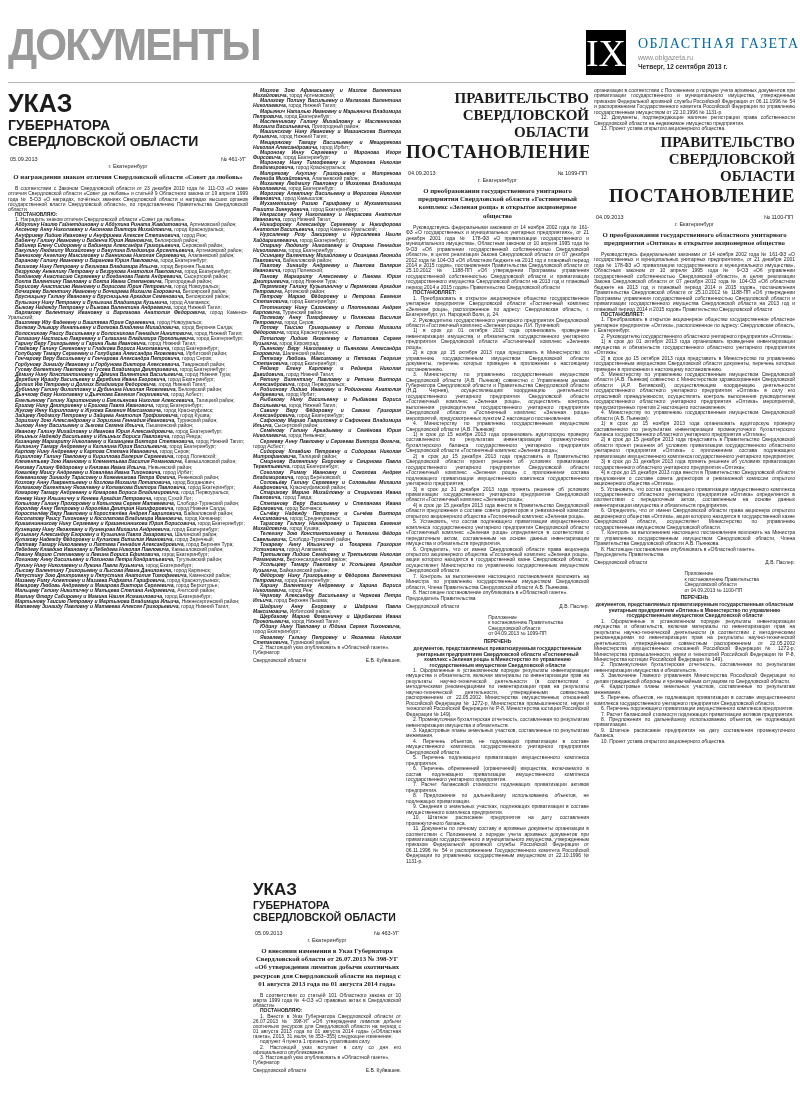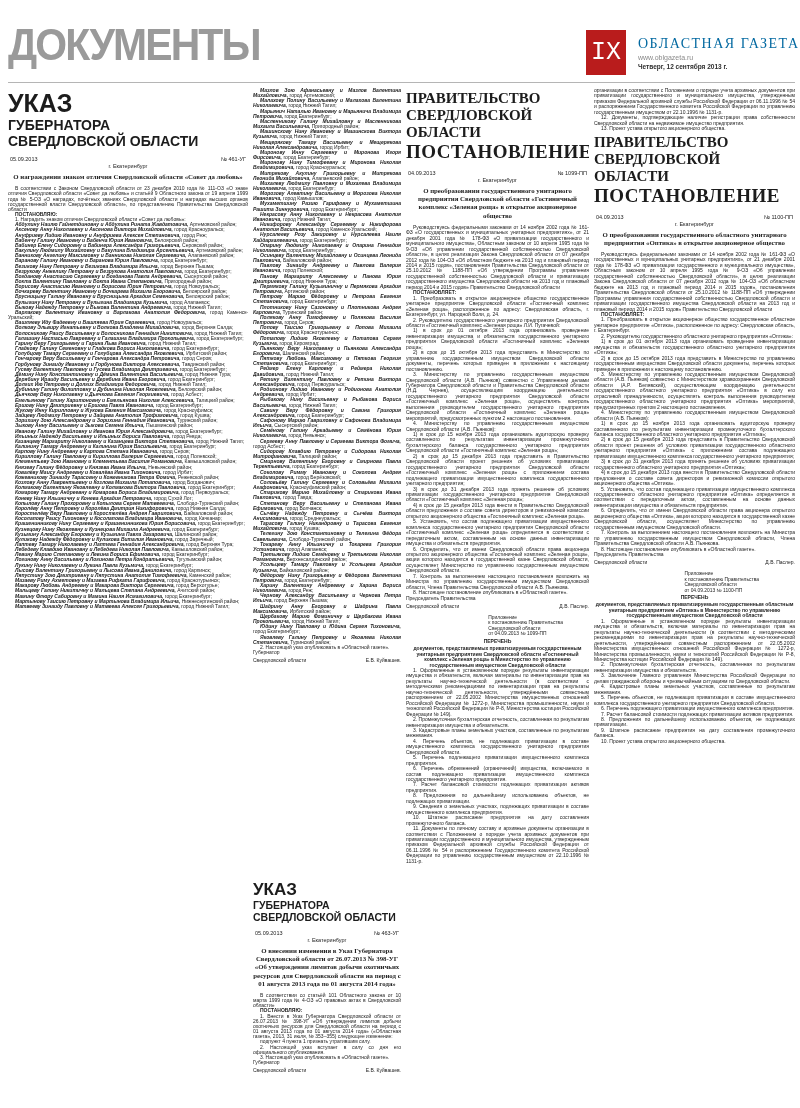--- a/index.html
+++ b/index.html
@@ -7,22 +7,22 @@
 .page{position:relative;width:800px;height:1108px;margin:0 auto;background:#fff;color:#1c1c1c;
   font-family:"Liberation Sans",sans-serif;overflow:hidden}
 
 .masthead{position:absolute;left:10px;top:28px;right:6px;height:52px}
 .doc-title{position:absolute;left:-2px;top:-8px;font-weight:bold;font-size:44px;
   letter-spacing:-2px;color:#9a9a9a;transform:scaleX(.93);transform-origin:left}
 .notice{position:absolute;left:232px;top:8px;width:345px;font-size:7.6px;line-height:1.4;
   font-weight:bold;color:#4a4a4a;text-align:left}
 .notice .statute{color:#1f1f1f}
 .brand{position:absolute;right:0;top:0;width:208px;height:52px}
-.page-badge{position:absolute;left:0;top:2px;width:40px;height:45px;background:#b91c1c;color:#fff;
-  font-family:Liberation Mono, monospace;font-size:25px;display:flex;align-items:center;justify-content:center}
+.page-badge{position:absolute;left:0;top:2px;width:40px;height:45px;background:#000000;color:#fff;
+  font-family:Liberation Serif, serif;font-size:38px;display:flex;align-items:center;justify-content:center}
 .brand-name{position:absolute;left:52px;top:8px;font-family:"Liberation Serif",serif;
   font-size:14px;letter-spacing:1.5px;color:#0369a1;white-space:nowrap}
 .brand-url{position:absolute;left:52px;top:26px;font-size:7px;color:#8a8a8a}
 .brand-date{position:absolute;left:52px;top:35px;font-size:6.5px;font-weight:bold;color:#2e2e2e}
 .rule{position:absolute;left:8px;right:5px;top:82px;border-top:1px solid #b5b5b5}
 
 .col{position:absolute;top:88px;overflow:hidden;text-align:justify}
 .colA{left:8px;width:240px;height:1008px}
 .colB{left:253px;width:148px;height:786px}
 .u463{position:absolute;left:253px;top:878px;width:148px;height:226px;overflow:hidden;text-align:justify}
@@ -33,21 +33,21 @@
 .colC .t,.colD .t{line-height:5.45px}
 .nm{font-weight:bold;font-style:italic}
 .bold{font-weight:bold}
 .center{text-align:center;text-indent:0}
 .noind{text-indent:0}
 .h-ukaz{font-family:Liberation Sans, sans-serif;font-weight:bold;text-align:left;margin-top:2px}
 .h-ukaz .l1{font-size:25px;line-height:27px}
 .h-ukaz .l2{font-size:14px;line-height:16px}
 .u463 .h-ukaz .l1{font-size:17px;line-height:19px}
 .u463 .h-ukaz .l2{font-size:10.5px;line-height:12px}
-.h-gov{font-family:"Liberation Serif",serif;font-weight:bold;text-align:left;margin-top:2px}
+.h-gov{font-family:"Liberation Serif",serif;font-weight:bold;text-align:right;margin-top:2px}
 .h-gov .g1{font-size:15px;line-height:17px}
 .h-gov .g2{font-size:15px;line-height:17px}
 .h-gov .g3{font-size:19px;line-height:22px;letter-spacing:.5px}
 .daterow{display:flex;justify-content:space-between;font-size:5.5px;margin:7px 2px 1px;text-indent:0}
 .place{text-align:center;font-size:5.5px;margin-bottom:4px;text-indent:0}
 .doc-t{font-family:"Liberation Serif",serif;font-weight:bold;font-size:6.8px;line-height:8.2px;
   text-align:center;text-indent:0;margin:4px 0 5px}
 .sigrow{display:flex;justify-content:space-between;font-size:5px;margin:2px 0 5px;text-indent:0}
 .annex{margin-left:45%;margin-top:6px;text-align:left}
 .annex .t{font-size:4.9px;line-height:5.4px;text-indent:0;text-align:left}

